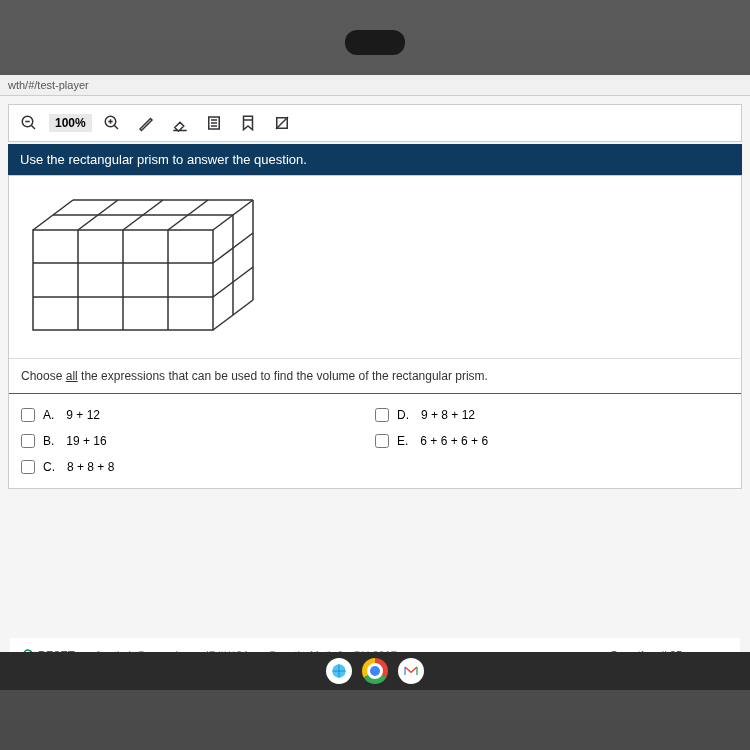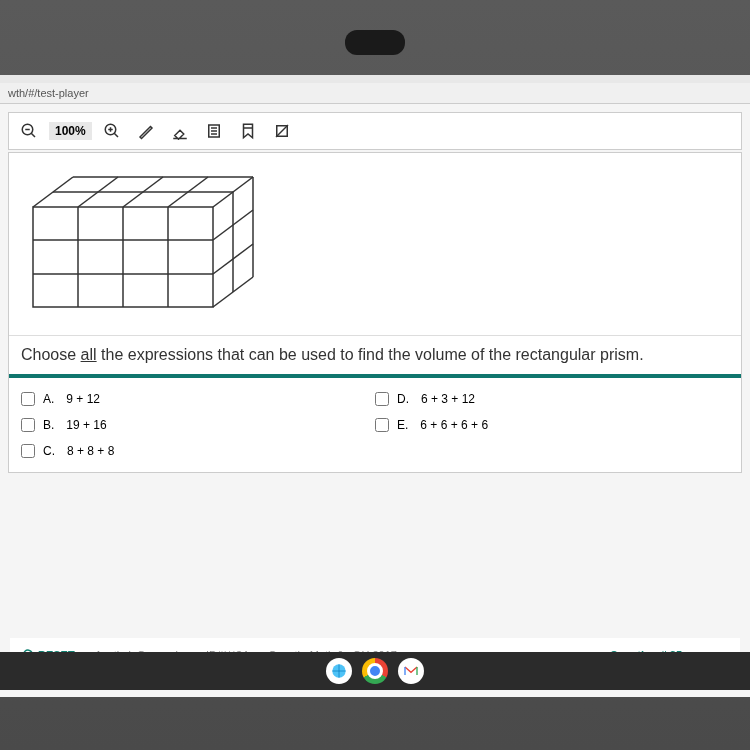--- a/index.html
+++ b/index.html
@@ -1,30 +1,30 @@
 <!DOCTYPE html>
 <html><head>
   <meta charset="utf-8">
   <style>
     * { box-sizing: border-box; margin: 0; padding: 0; }
     body { font-family: Arial, sans-serif; background: #888; width: 750px; height: 750px; overflow: hidden; position: relative; }
     .laptop-frame { position: absolute; top: 0; left: 0; right: 0; bottom: 0; background: linear-gradient(180deg, #5a5a5a 0%, #4a4a4a 100%); }
     .screen { position: absolute; top: 75px; left: 0; right: 0; bottom: 60px; background: #e8e8e8; }
     .camera { position: absolute; top: 30px; left: 50%; transform: translateX(-50%); width: 60px; height: 25px; background: #1a1a1a; border-radius: 12px; }
-    .url-bar { background: #f0f0f0; padding: 4px 8px; font-size: 11px; color: #555; border-bottom: 1px solid #ccc; margin-top: 8px; }
+    .url-bar { background: #f0f0f0; padding: 4px 8px; font-size: 11px; color: #555; border-bottom: 1px solid #ccc; }
     .content-area { padding: 8px; background: #f5f5f5; height: calc(100% - 22px); }
     .toolbar { display: flex; align-items: center; gap: 6px; padding: 6px; background: #fff; border: 1px solid #ccc; margin-bottom: 2px; }
     .tb-item { display: flex; align-items: center; justify-content: center; width: 28px; height: 24px; cursor: pointer; }
     .tb-zoom { background: #e8e8e8; padding: 2px 6px; font-size: 12px; font-weight: bold; }
     .tb-icon svg { width: 18px; height: 18px; }
     .question-header { background: #0f3a5f; color: #fff; padding: 8px 12px; font-size: 13px; }
     .question-body { background: #fff; border: 1px solid #ccc; }
     .prism-area { padding: 14px; border-bottom: 1px solid #ddd; }
     .prism-svg { width: 260px; height: 150px; }
-    .instruction { padding: 10px 12px; font-size: 16px; color: #333; border-bottom: 4px solid #0f766e; }
+    .instruction { padding: 10px 12px; font-size: 12px; color: #333; border-bottom: 1px solid #0f766e; }
     .instruction u { text-decoration: underline; }
     .choices { padding: 8px 12px; display: flex; }
     .choice-col { flex: 1; }
     .choice { display: flex; align-items: center; gap: 8px; padding: 6px 0; font-size: 12px; }
     .choice input { width: 14px; height: 14px; }
     .choice-letter { font-weight: normal; margin-right: 4px; }
     .footer { position: absolute; bottom: 18px; left: 10px; right: 10px; display: flex; align-items: center; gap: 20px; padding: 8px 12px; font-size: 11px; color: #888; background: #fff; }
     .reset { color: #0f7f6f; font-weight: bold; display: flex; align-items: center; gap: 4px; cursor: pointer; }
     .q-num { color: #0f7f6f; font-weight: bold; margin-left: auto; margin-right: 10px; }
     .arrow-next { color: #0f7f6f; font-size: 16px; cursor: pointer; }
@@ -84,20 +84,21 @@
               <line x1="6" y1="8" x2="18" y2="8"></line>
             </svg>
         </div>
         <div class="tb-item tb-icon">
           <svg viewBox="0 0 24 24" fill="none" stroke="#333" stroke-width="2">
               <rect x="5" y="5" width="14" height="14"></rect>
               <line x1="4" y1="20" x2="20" y2="4"></line>
             </svg>
         </div>
       </div>
+      <div class="question-header">Use the rectangular prism to answer the question.</div>
       <div class="question-body">
         <div class="prism-area">
           <svg class="prism-svg" viewBox="0 0 260 150">
             <g stroke="#333" stroke-width="1.5" fill="none">
               <rect x="10" y="40" width="180" height="100"></rect>
               <line x1="55" y1="40" x2="55" y2="140"></line>
               <line x1="100" y1="40" x2="100" y2="140"></line>
               <line x1="145" y1="40" x2="145" y2="140"></line>
               <line x1="10" y1="73" x2="190" y2="73"></line>
               <line x1="10" y1="107" x2="190" y2="107"></line>
@@ -134,21 +135,21 @@
             <label class="choice">
               <input type="checkbox" style="">
               <span class="choice-letter">C.</span>
               <span>8 + 8 + 8</span>
             </label>
           </div>
           <div class="choice-col">
             <label class="choice">
               <input type="checkbox" style="">
               <span class="choice-letter">D.</span>
-              <span>6 + 3 + 12</span>
+              <span>9 + 8 + 12</span>
             </label>
             <label class="choice">
               <input type="checkbox" style="">
               <span class="choice-letter">E.</span>
               <span>6 + 6 + 6 + 6</span>
             </label>
           </div>
         </div>
       </div>
     </div>

